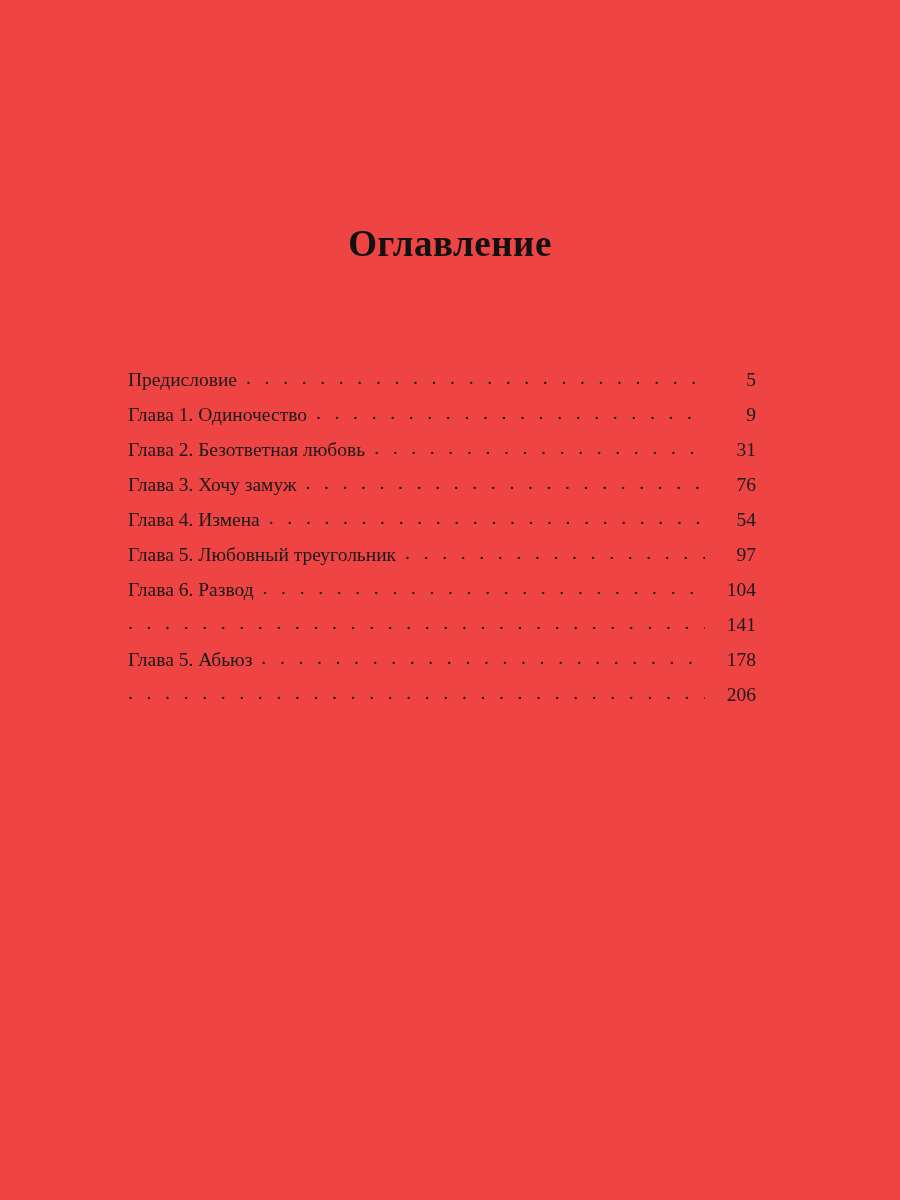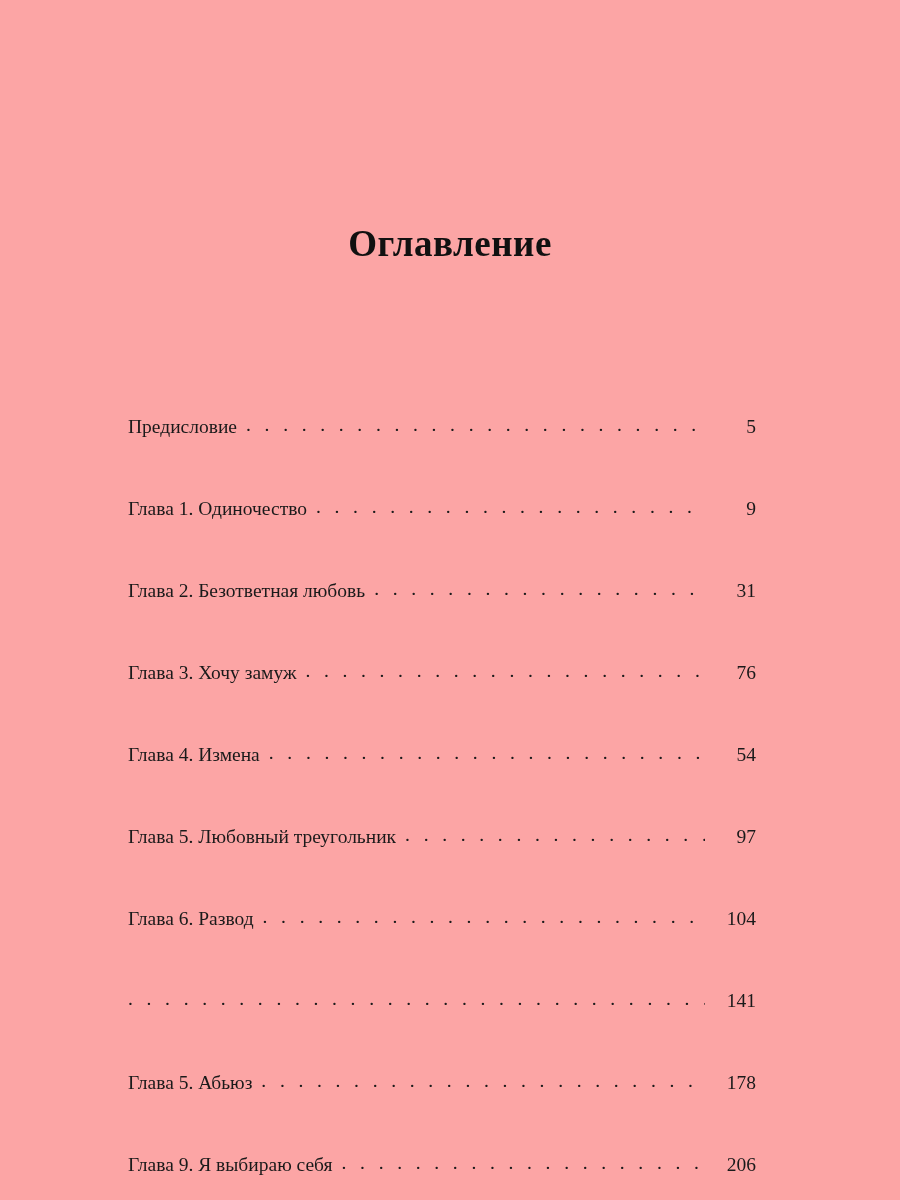--- a/index.html
+++ b/index.html
@@ -11,21 +11,21 @@
     width: 900px;
     height: 1200px;
     font-family: "Liberation Serif", serif;
     color: #000000;
     overflow: hidden;
   }
   .page {
     position: relative;
     width: 900px;
     height: 1200px;
-    background: #fca5a5;
+    background: #ef4444;
     box-sizing: border-box;
   }
   .toc-title {
     text-align: center;
     font-family: "Liberation Serif", serif;
     font-weight: bold;
     font-size: 37px;
     letter-spacing: 0.5px;
     margin: 0;
     padding-top: 222px;
@@ -40,21 +40,20 @@
     left: 128px;
     width: 628px;
   }
   .toc-entry {
     display: flex;
     align-items: baseline;
     font-size: 19.5px;
     line-height: 33px;
     color: #1a1a1a;
     white-space: nowrap;
-    margin-top: 47px;
   }
   .entry-label {
     flex: 0 0 auto;
     padding-right: 9px;
   }
   .dots {
     flex: 1 1 auto;
     overflow: hidden;
     white-space: nowrap;
     color: #1a1a1a;
@@ -118,19 +117,18 @@
     <li class="toc-entry">
       <span class="dots">. . . . . . . . . . . . . . . . . . . . . . . . . . . . . . . . . . . . . . . . . . . . . . . . . . . . . . . . . . . . . .</span>
       <span class="entry-page">141</span>
     </li>
     <li class="toc-entry">
       <span class="entry-label">Глава 5. Абьюз</span>
       <span class="dots">. . . . . . . . . . . . . . . . . . . . . . . . . . . . . . . . . . . . . . . . . . . . . . . . . . . . . . . . . . . . . .</span>
       <span class="entry-page">178</span>
     </li>
     <li class="toc-entry">
-      <span class="entry-label">Глава 9. Я выбираю себя</span>
       <span class="dots">. . . . . . . . . . . . . . . . . . . . . . . . . . . . . . . . . . . . . . . . . . . . . . . . . . . . . . . . . . . . . .</span>
       <span class="entry-page">206</span>
     </li>
   </ul>
 
 </div>
 
 </body></html>

